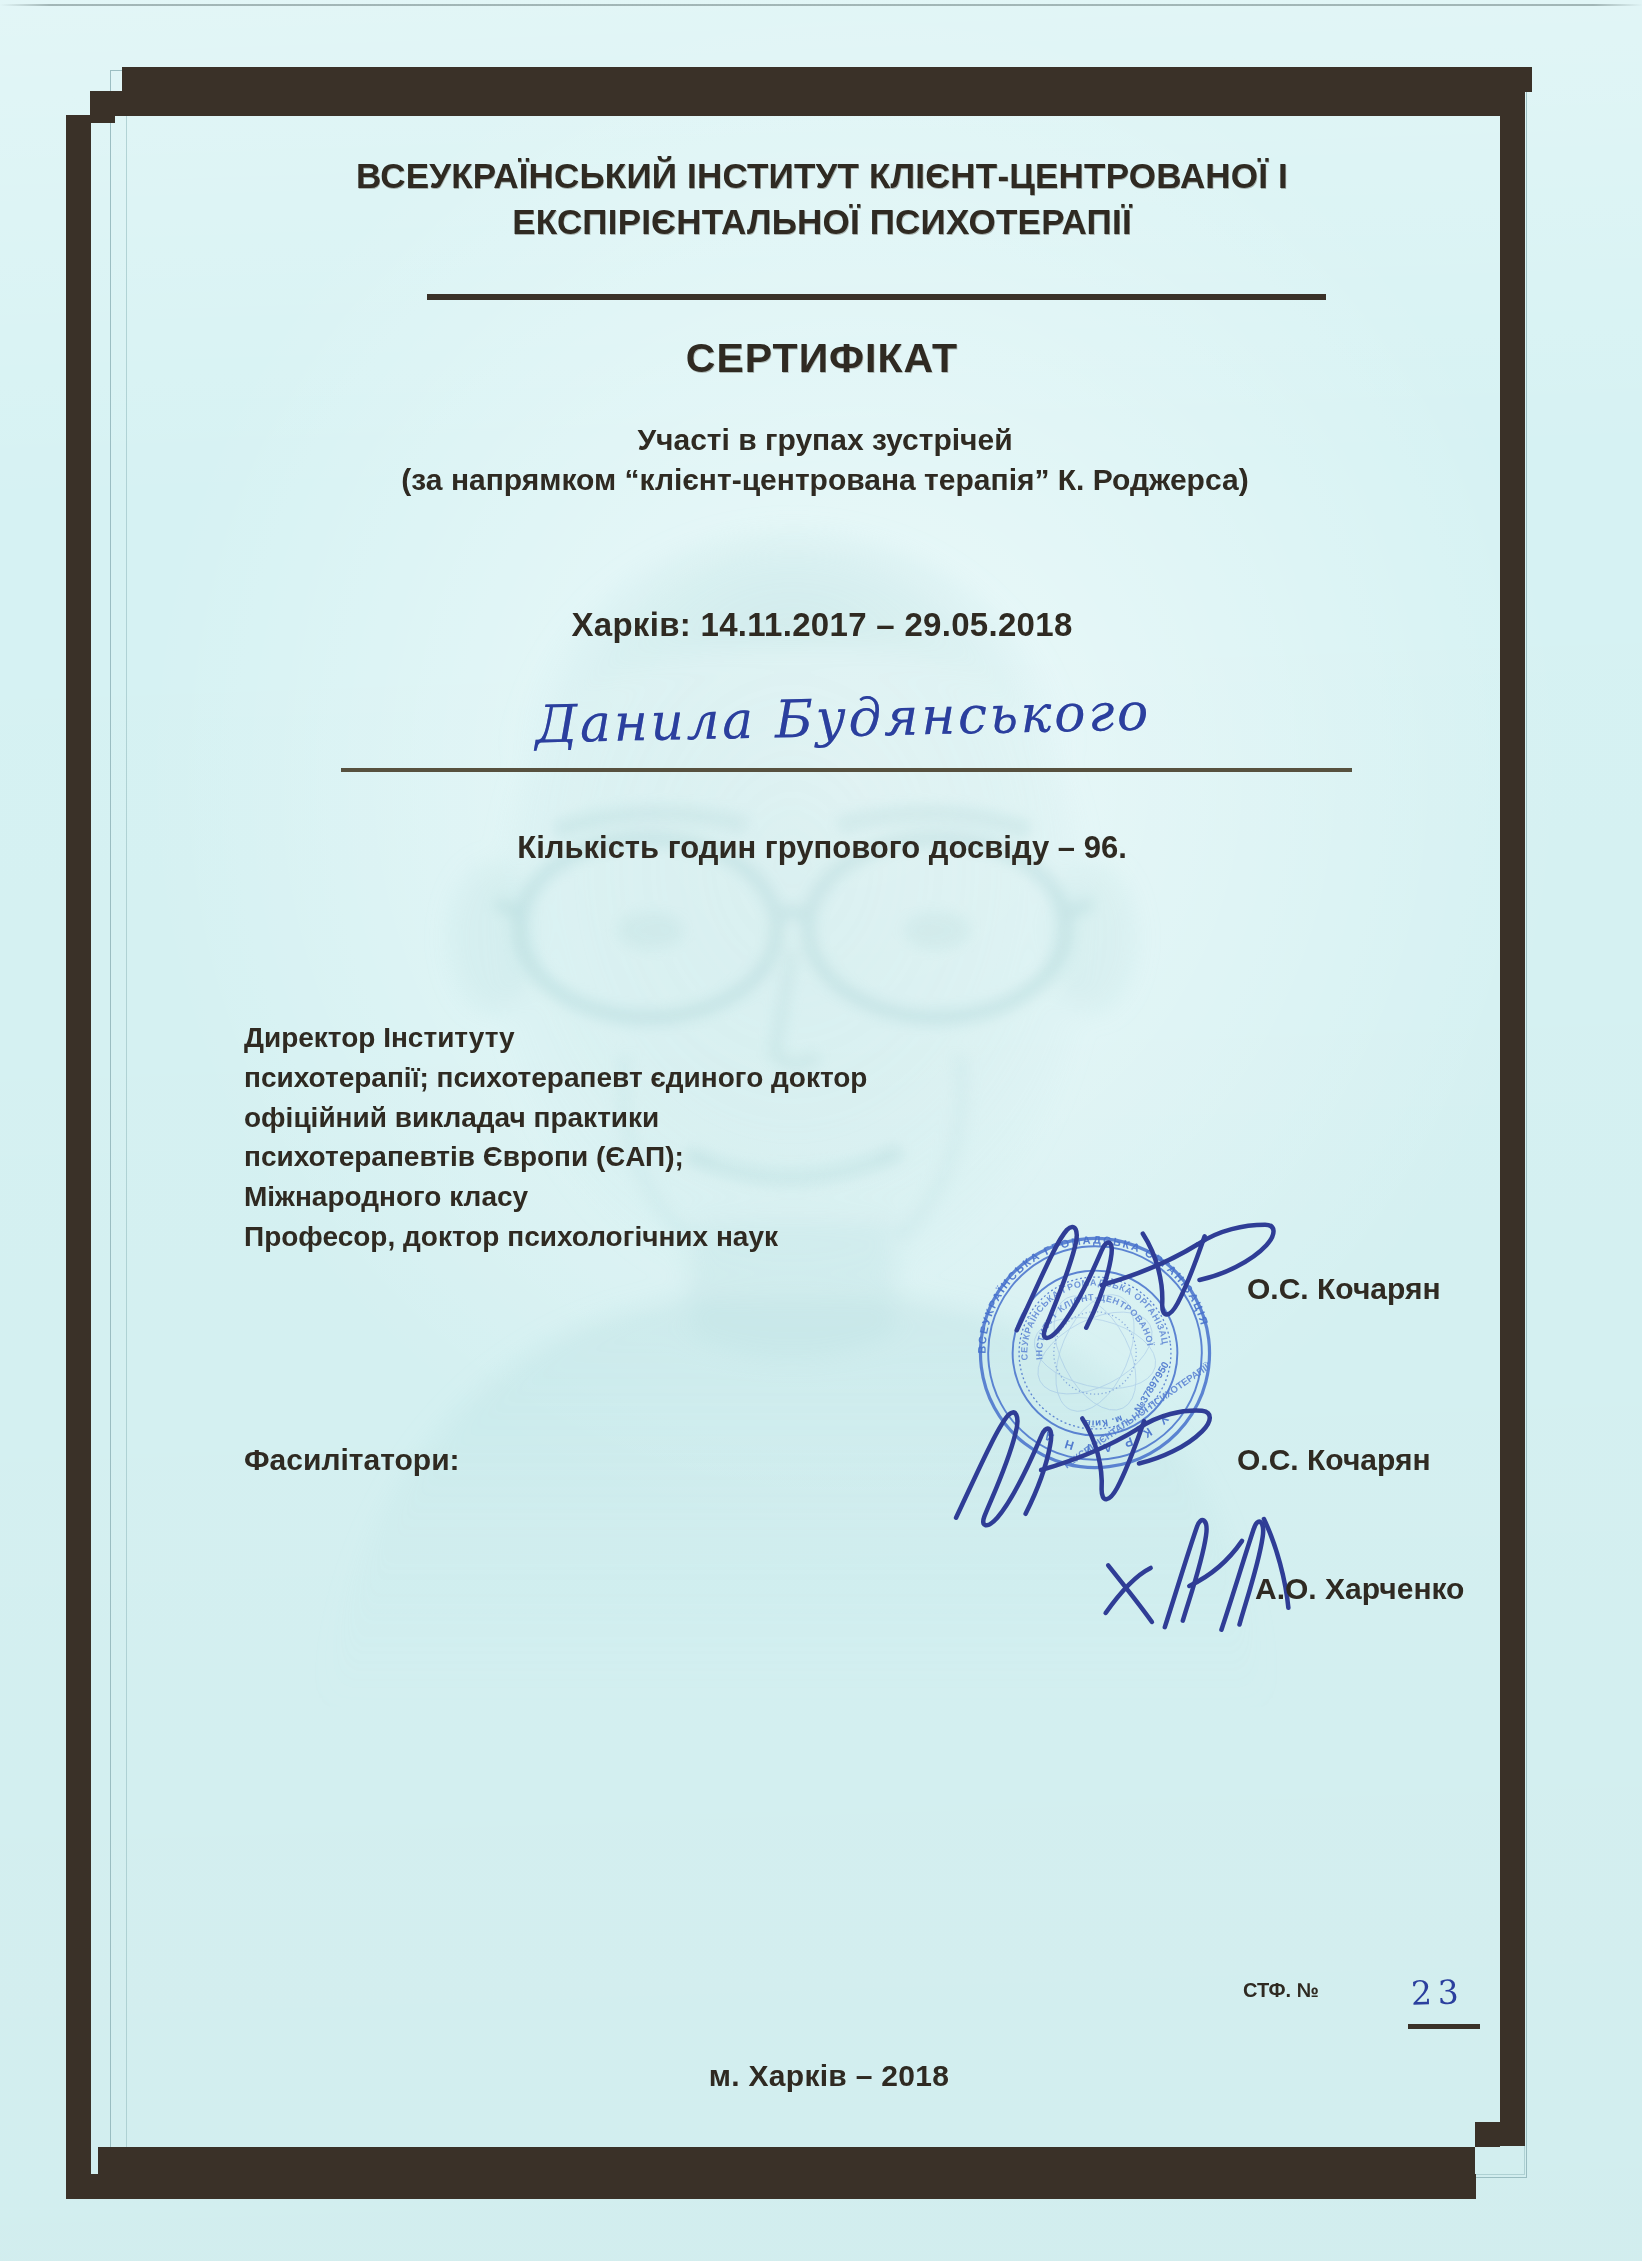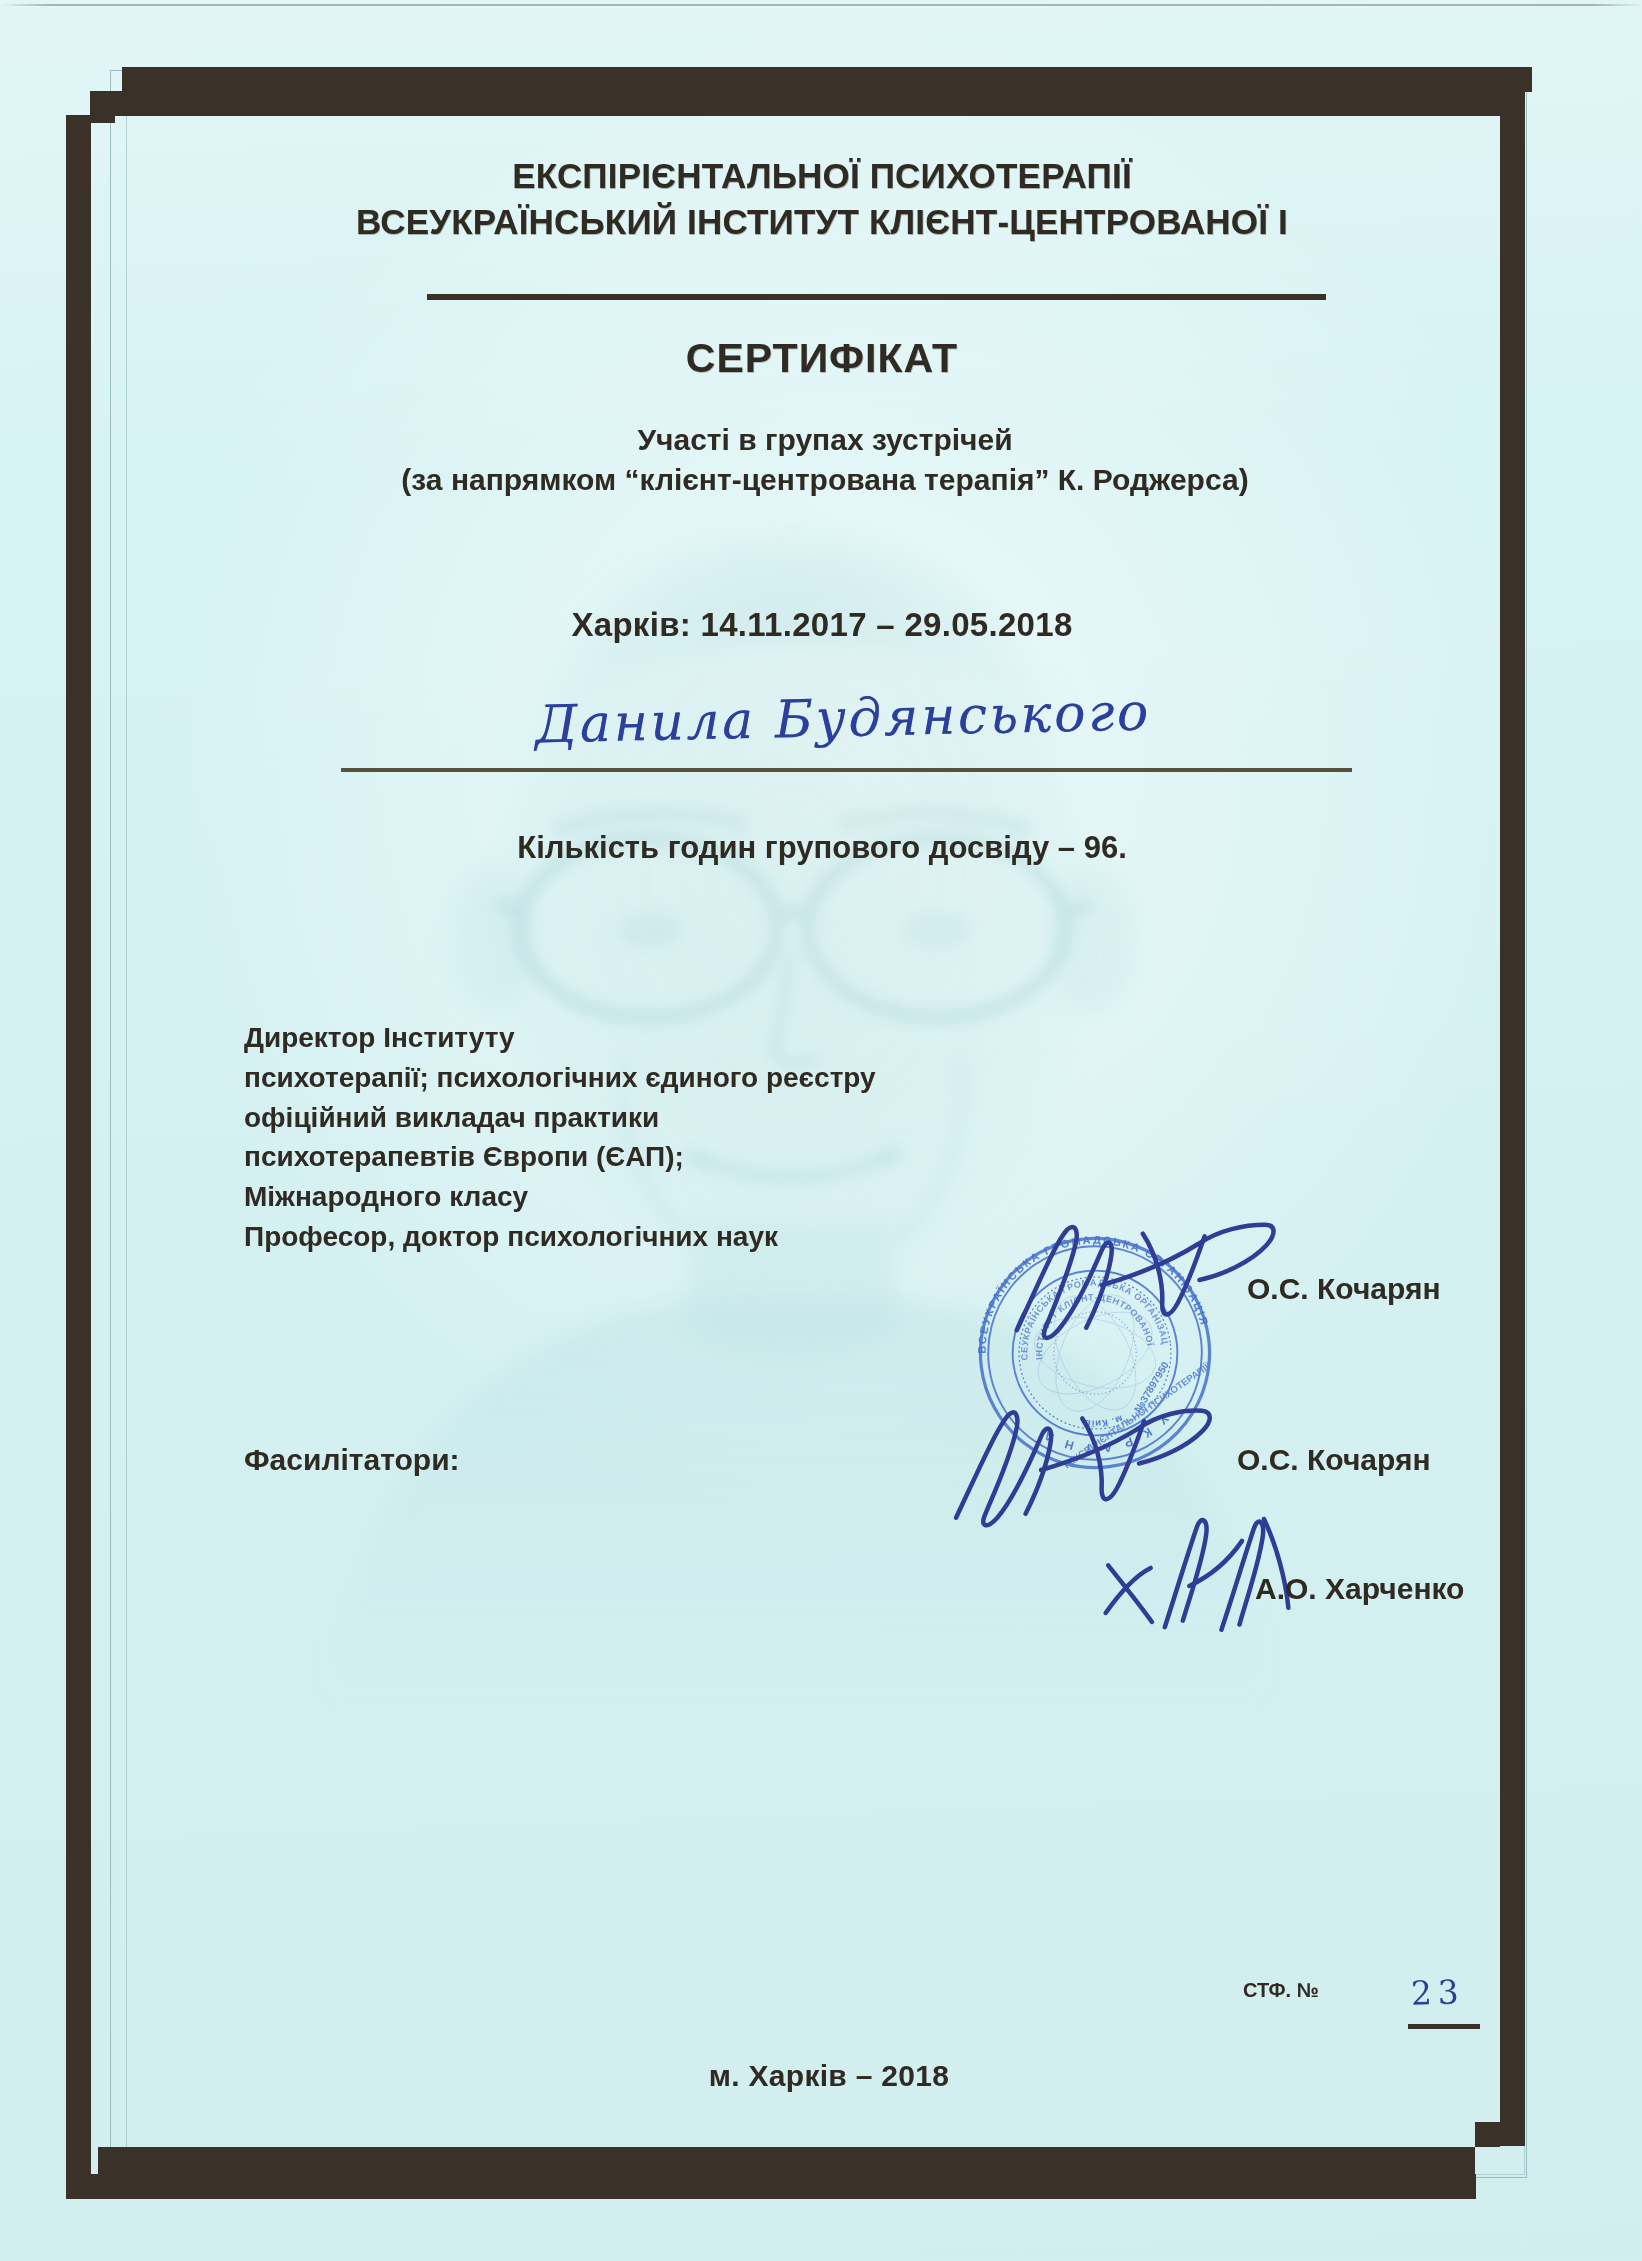--- a/index.html
+++ b/index.html
@@ -244,43 +244,43 @@
 
   <div class="fr" style="left:1500px;top:91px;width:24.5px;height:2055px;"></div>
   <div class="fr" style="left:1475px;top:2122px;width:24.5px;height:24.5px;"></div>
 
   <div class="fr" style="left:66px;top:2174px;width:1410px;height:24.5px;"></div>
   <div class="fr" style="left:98px;top:2147px;width:1377px;height:27px;"></div>
 
   <div id="content">
 
     <div id="org-title" class="txt">
+      <div>ВСЕУКРАЇНСЬКИЙ ІНСТИТУТ КЛІЄНТ-ЦЕНТРОВАНОЇ І</div>
       <div>ЕКСПІРІЄНТАЛЬНОЇ ПСИХОТЕРАПІЇ</div>
-      <div>ВСЕУКРАЇНСЬКИЙ ІНСТИТУТ КЛІЄНТ-ЦЕНТРОВАНОЇ І</div>
     </div>
 
     <div id="org-rule"></div>
 
     <div id="cert-word" class="txt">СЕРТИФІКАТ</div>
 
     <div id="subtitle" class="txt">
       <div>Участі в групах зустрічей</div>
       <div>(за напрямком “клієнт-центрована терапія” К. Роджерса)</div>
     </div>
 
     <div id="daterow" class="txt">Харків: 14.11.2017 – 29.05.2018</div>
 
     <div id="hand-name">Данила Будянського</div>
     <div id="name-rule"></div>
 
     <div id="hours" class="txt">Кількість годин групового досвіду – 96.</div>
 
     <div id="director-block" class="txt">
       <div>Директор Інституту</div>
-      <div>психотерапії; психологічних єдиного реєстру</div>
+      <div>психотерапії; психотерапевт єдиного доктор</div>
       <div>офіційний викладач практики</div>
       <div>психотерапевтів Європи (ЄАП);</div>
       <div>Міжнародного класу</div>
       <div>Професор, доктор психологічних наук</div>
     </div>
 
     <svg id="stamp" viewBox="0 0 460 460" aria-hidden="true">
       <defs>
         <path id="arcOuterTop" d="M 60 230 A 170 170 0 0 1 400 230"></path>
         <path id="arcOuterBot" d="M 400 230 A 170 170 0 0 1 60 230"></path>

